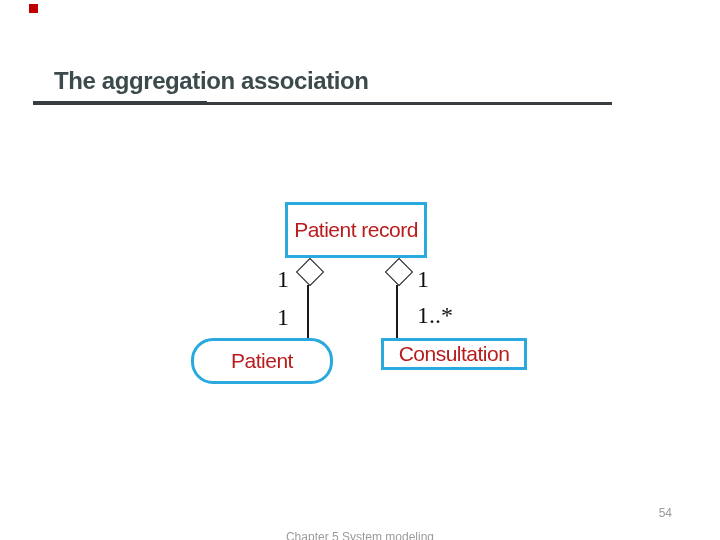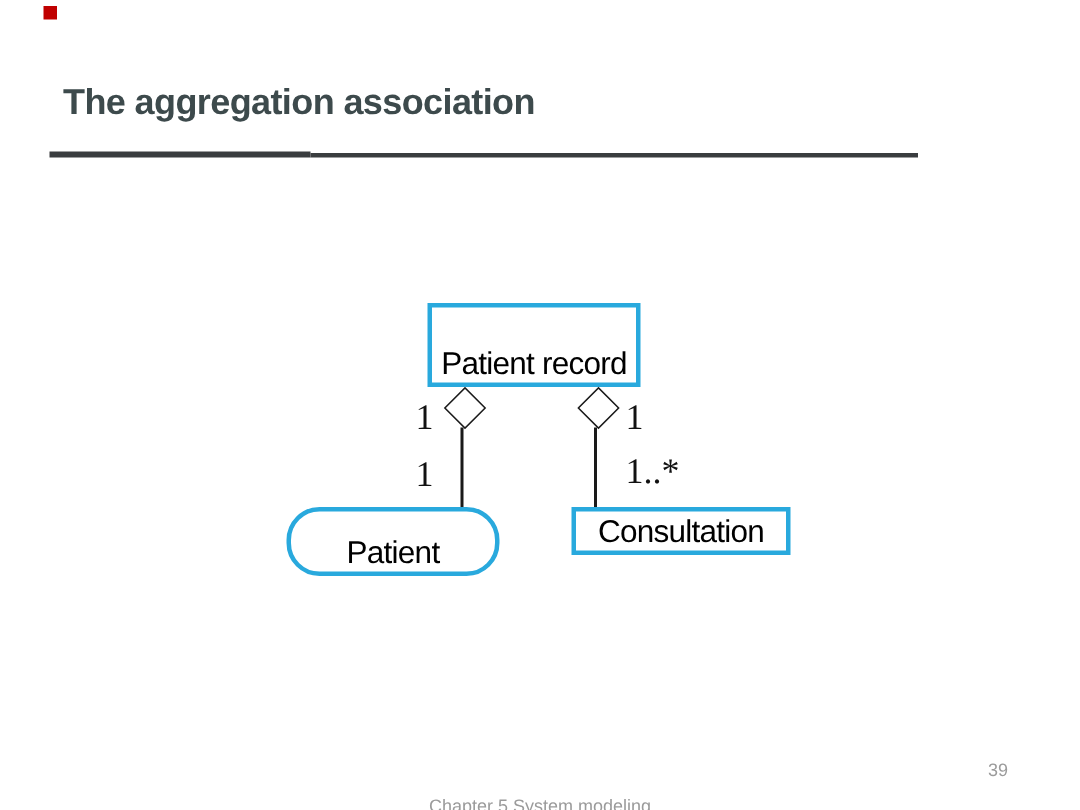--- a/index.html
+++ b/index.html
@@ -28,22 +28,22 @@
   }
 
   
   #rule-thick { left:33px;  top:101px; width:174px; height:4px; background:#3a3d3f; }
   #rule-thin  { left:207px; top:102px; width:405px; height:3px; background:#3a3d3f; }
 
   
   .uml-box {
     border:3px solid #29a9dd;
     background:#ffffff;
-    display:flex; align-items:flex-end; justify-content:center;
-    font-size:21px; letter-spacing:-0.5px; color:#000000;
+    display:flex; align-items:center; justify-content:center;
+    font-size:21px; letter-spacing:-0.5px; color:#b91c1c;
     box-sizing:border-box;
     white-space:nowrap;
   }
   #box-parent       { left:285px; top:202px; width:142px; height:56px; }
   #box-child-left   { left:191px; top:338px; width:142px; height:46px;border-radius:22px; }
   #box-child-right  { left:381px; top:338px; width:146px; height:32px; }
 
   
   .diamond {
     width:20px; height:20px;
@@ -80,21 +80,21 @@
   #page-number {
     right:48px; top:506px;
     font-size:12px; color:#9b9b9b;
   }
 </style>
 </head>
 <body>
 
 <div class="abs" id="accent-square"></div>
 
-<h1 class="abs" id="slide-title" style="margin:0; font-weight:bold;">The aggregation association</h1>
+<h1 class="abs" id="slide-title" style="margin:12px; font-weight:bold;">The aggregation association</h1>
 
 <div class="abs" id="rule-thick"></div>
 <div class="abs" id="rule-thin"></div>
 
 <div class="abs uml-box" id="box-parent">
   <span>Patient record</span>
 </div>
 
 <div class="abs diamond" id="diamond-left"></div>
 <div class="abs diamond" id="diamond-right"></div>
@@ -109,13 +109,13 @@
 
 <div class="abs uml-box" id="box-child-left">
   <span>Patient</span>
 </div>
 
 <div class="abs uml-box" id="box-child-right">
   <span>Consultation</span>
 </div>
 
 <div class="abs" id="footer-text">Chapter 5 System modeling</div>
-<div class="abs" id="page-number">39</div>
+<div class="abs" id="page-number">54</div>
 
 </body></html>

